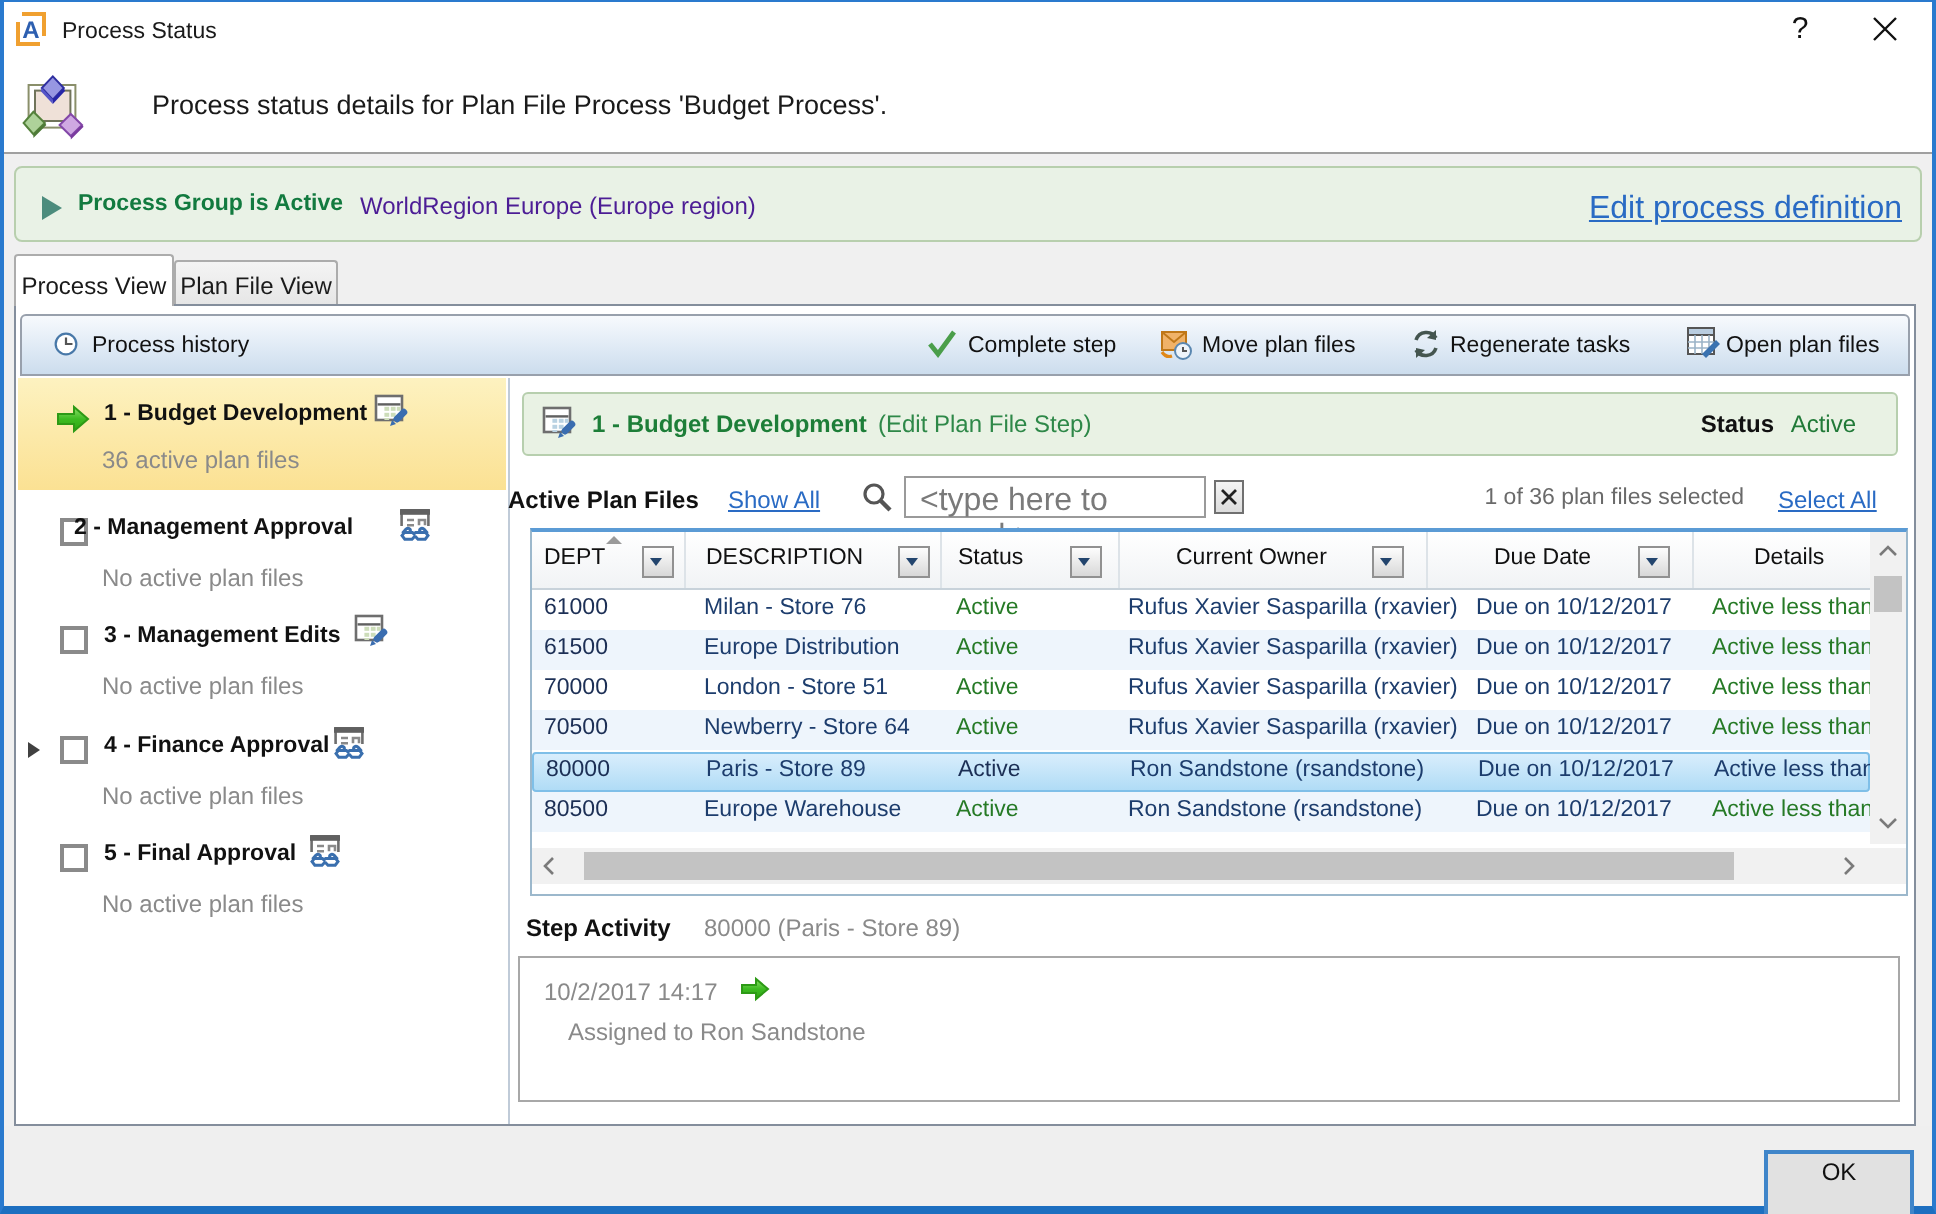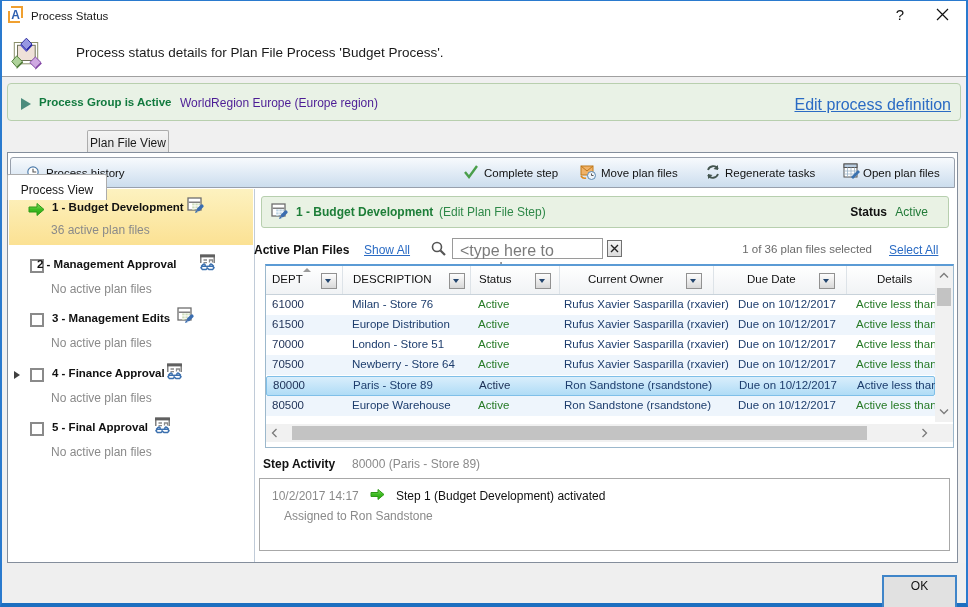--- a/index.html
+++ b/index.html
@@ -20,22 +20,22 @@
 
 #banner { position:absolute; left:7px; top:83px; width:954px; height:38px; background:#e9f2e6;
   border:1px solid #b8cfae; border-radius:4px; }
 #banner .tri { position:absolute; left:13px; top:14px; width:0; height:0;
   border-left:10px solid #4c8c7d; border-top:6px solid transparent; border-bottom:6px solid transparent; }
 #banner .t1 { position:absolute; left:31px; top:12px; font-size:11.5px; font-weight:bold; color:#127a3f; }
 #banner .t2 { position:absolute; left:172px; top:12px; font-size:12px; color:#4c1d95; }
 #banner .t3 { position:absolute; right:9px; top:12px; font-size:16px; color:#2a6bc4; text-decoration:underline; }
 
 .tab { position:absolute; font-size:12px; color:#1a1a1a; text-align:center; }
-#tab1 { left:7px; top:127px; width:100px; height:26px; background:#fff;
-  border:1px solid #acacac; border-bottom:none; border-radius:2px 2px 0 0; line-height:30px; z-index:5;margin-top:47px; }
+#tab1 { left:7px; top:127px; width:80px; height:26px; background:#fff;
+  border:1px solid #acacac; border-bottom:none; border-radius:2px 2px 0 0; line-height:30px; z-index:5; }
 #tab2 { left:87px; top:130px; width:82px; height:22px; background:linear-gradient(#f4f4f4,#e6e6e6);
   border:1px solid #acacac; border-bottom:none; border-radius:2px 2px 0 0; line-height:24px; z-index:4; }
 
 #panel { position:absolute; left:7px; top:152px; width:951px; height:411px; background:#fff; border:1px solid #848e9c; }
 
 #toolbar { position:absolute; left:2px; top:4px; width:945px; height:31px;
   background:linear-gradient(#f7fafd,#dfeaf5 55%,#ccdded); border:1px solid #98a0ac; border-radius:3px 3px 0 0; }
 #toolbar .lbl { position:absolute; top:9px; font-size:11.5px; color:#111; }
 
 #leftpanel { position:absolute; left:1px; top:36px; width:246px; height:373px; background:#fff; border-right:1px solid #c0cbd8; }
@@ -384,18 +384,17 @@
     <svg class="abs" style="left:110px;top:9px" width="15" height="13" viewBox="0 0 15 13">
       <defs>
           <linearGradient id="ag2" x1="0" y1="0" x2="0" y2="1">
         <stop offset="0" stop-color="#8ee06a"></stop>
             <stop offset="0.5" stop-color="#3dbb22"></stop>
             <stop offset="1" stop-color="#2ea612"></stop>
       </linearGradient>
         </defs>
       <path d="M1 4.5 H8 V1.5 L14 6.5 L8 11.5 V8.5 H1 Z" fill="url(#ag2)" stroke="#2d9a16"></path>
     </svg>
-    <div class="abs" style="left:136px;top:10px;font-size:12px;color:#111">Step 1 (Budget Development) activated</div>
     <div class="abs" style="left:24px;top:30px;font-size:12px;color:#8a8a8a">Assigned to Ron Sandstone</div>
   </div>
 </div>
 <div id="footer"></div>
 <div id="okbtn">OK</div>
 
 </body></html>

